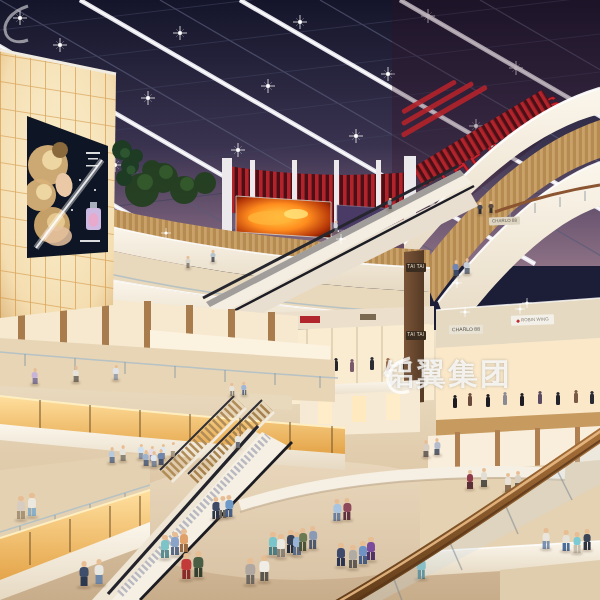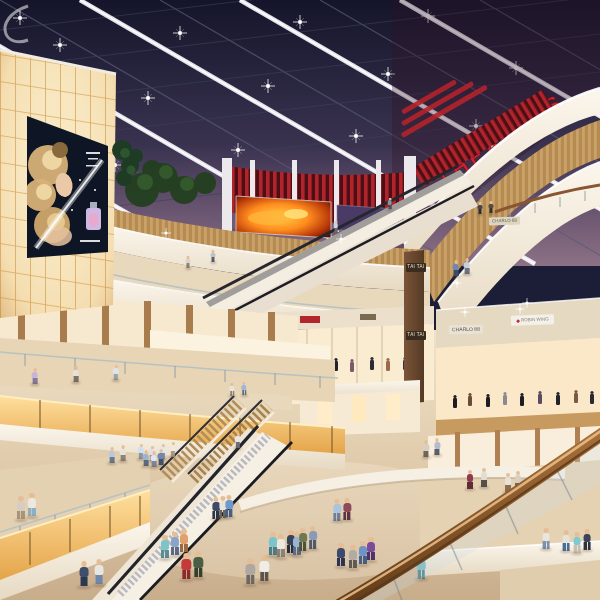--- a/index.html
+++ b/index.html
@@ -844,15 +844,22 @@
   </g>
   <path d="M324,614 C420,560 515,494 614,426" stroke="url(#railGrad)" stroke-width="13" fill="none" stroke-linecap="round"></path>
   <path d="M324,610 C420,556 515,490 614,422" stroke="#eec08a" stroke-width="2.5" fill="none" opacity=".85"></path>
   <path d="M324,619 C420,565 515,499 614,431" stroke="#59361a" stroke-width="2" fill="none" opacity=".8"></path>
 </svg>
 
 <div class="layer" id="wm-layer">
   <svg id="wm-edge" width="30" height="46" viewBox="0 0 30 46">
     <path d="M28,6 C10,12 2,24 6,34 C9,41 18,44 28,40" stroke="rgba(255,255,255,.7)" stroke-width="3" fill="none"></path>
   </svg>
+  <div id="wm">
+    <svg width="30" height="44" viewBox="0 0 30 44">
+      <path d="M26,4 C10,8 2,18 4,28 C6,37 15,41 25,37" stroke="rgba(255,255,255,.78)" stroke-width="3" fill="none"></path>
+      <path d="M10,10 C18,6 24,6 28,9" stroke="rgba(255,255,255,.6)" stroke-width="2" fill="none"></path>
+    </svg>
+    <span>铝翼集团</span>
+  </div>
 </div>
 
 </div>
 
 </body></html>

